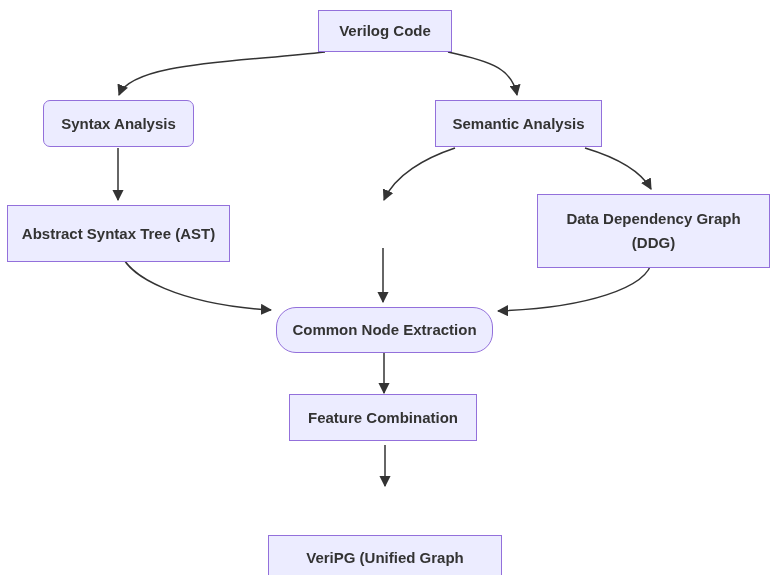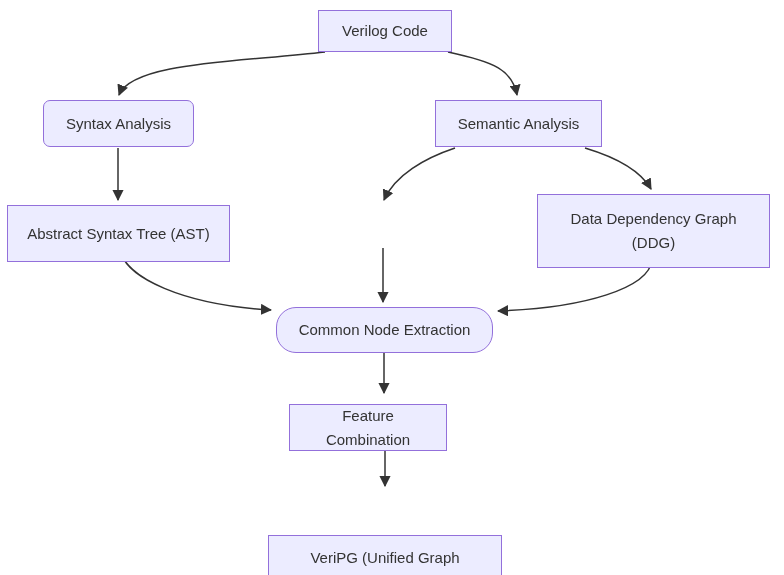--- a/index.html
+++ b/index.html
@@ -36,20 +36,21 @@
     background: var(--node-fill, #ECECFF);
     border: 1px solid var(--node-border, #9370DB);
     color: var(--text-color, #333333);
     font-size: 15px;
     line-height: 1.6;
     display: flex;
     align-items: center;
     justify-content: center;
     text-align: center;
     padding: 0 12px;
+    font-weight: bold;
   }
 </style>
 </head>
 <body>
 
 <div class="canvas">
 
   <svg class="edges-layer" width="784" height="575" viewBox="0 0 784 575" xmlns="http://www.w3.org/2000/svg">
     <defs>
       <marker id="arrow" viewBox="0 0 10 10" refX="9" refY="5" markerWidth="7.5" markerHeight="7.5" orient="auto-start-reverse">
@@ -87,21 +88,21 @@
 
 
   <div class="node" style="left:537px; top:194px; width:233px; height:74px;">
     <span>Data Dependency Graph (DDG)</span>
   </div>
 
   <div class="node" style="left:276px; top:307px; width:217px; height:46px;border-radius:20px;">
     <span>Common Node Extraction</span>
   </div>
 
-  <div class="node" style="left:289px; top:404px; width:158px; height:47px;">
+  <div class="node" style="left:289px; top:394px; width:188px; height:47px;">
     <span>Feature Combination</span>
   </div>
 
   <div class="node" style="left:268px; top:491px; width:234px; height:69px;margin-top:44px;">
     <span>VeriPG (Unified Graph Representation)</span>
   </div>
 
 </div>
 
 </body></html>

